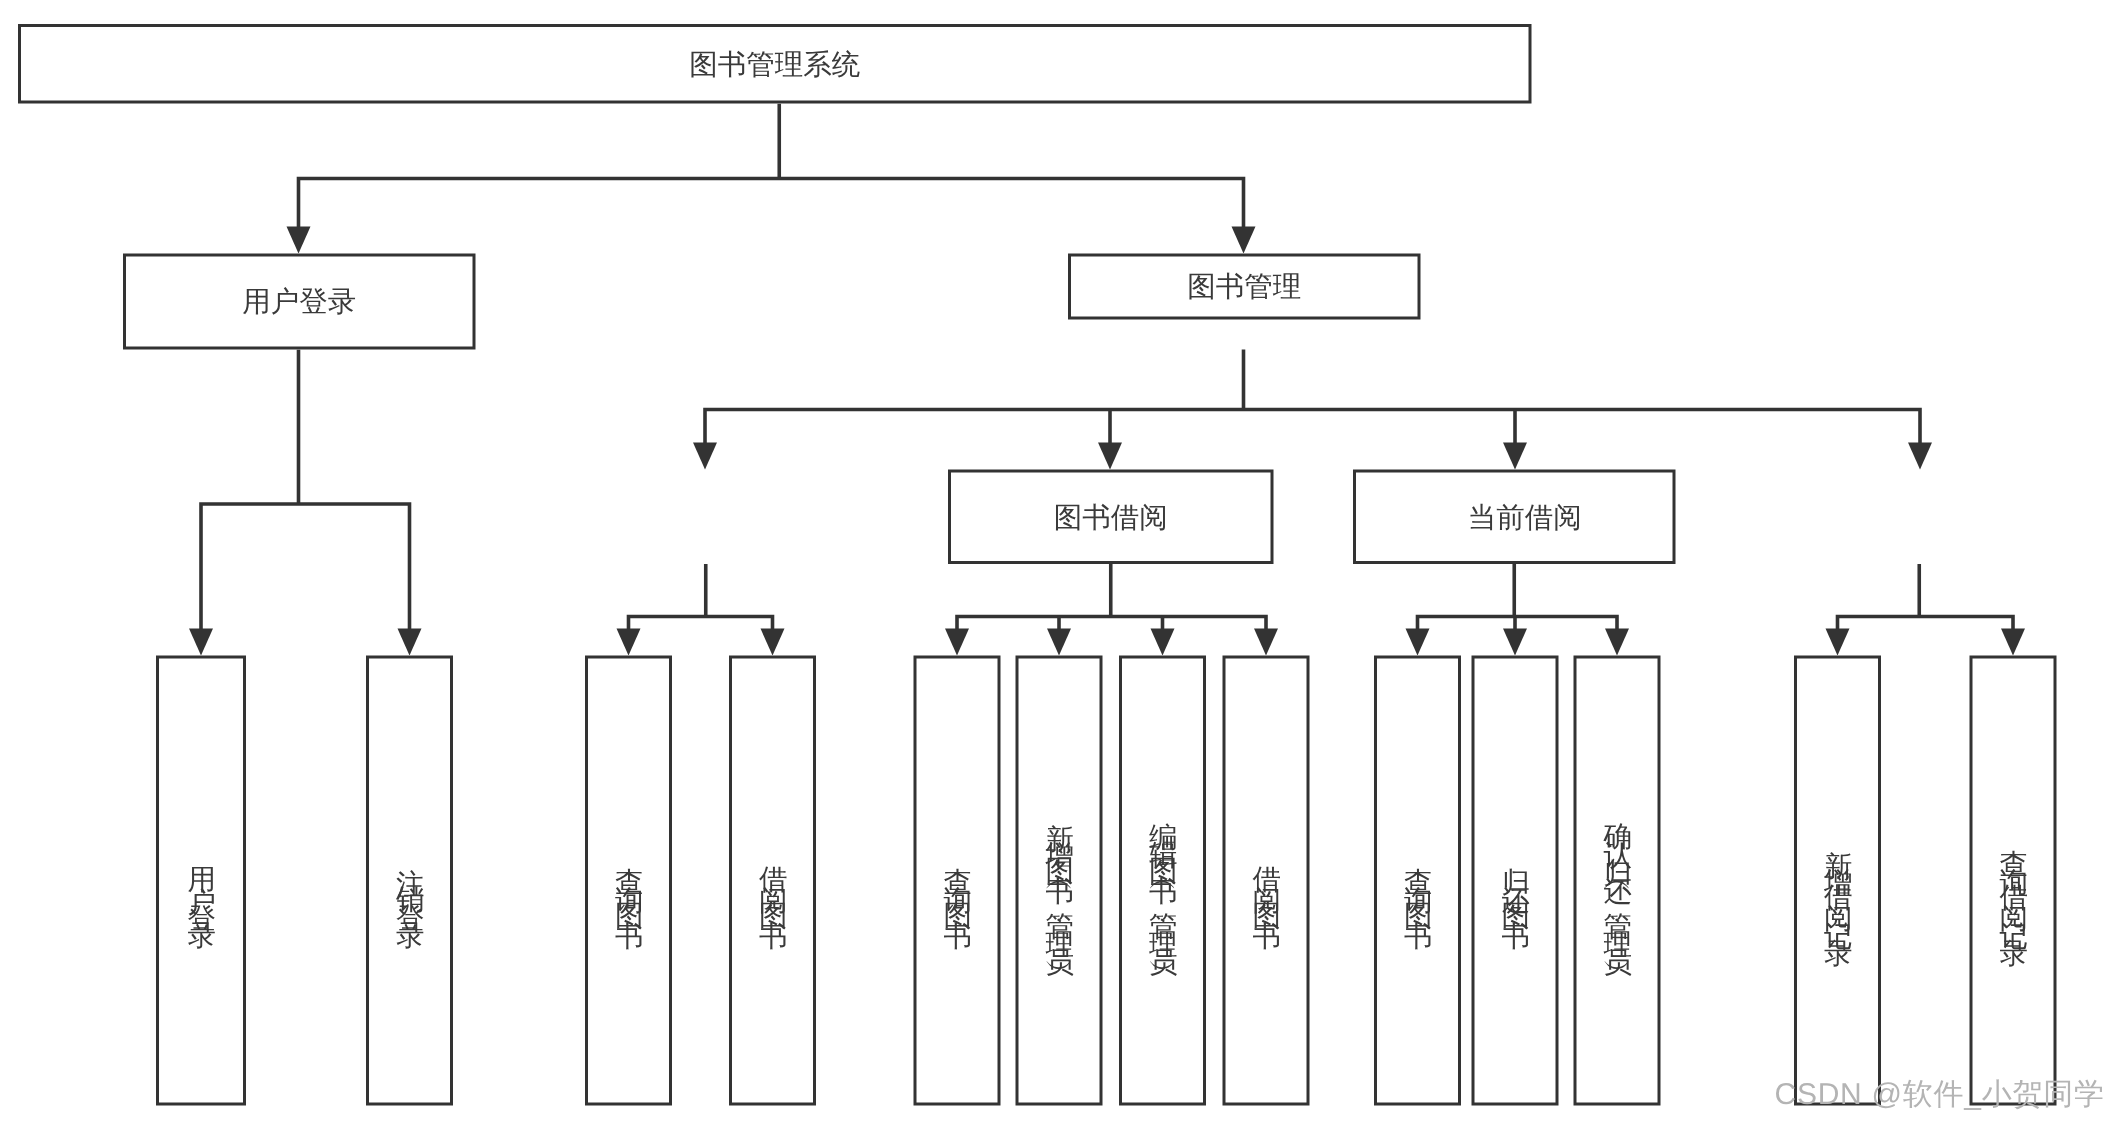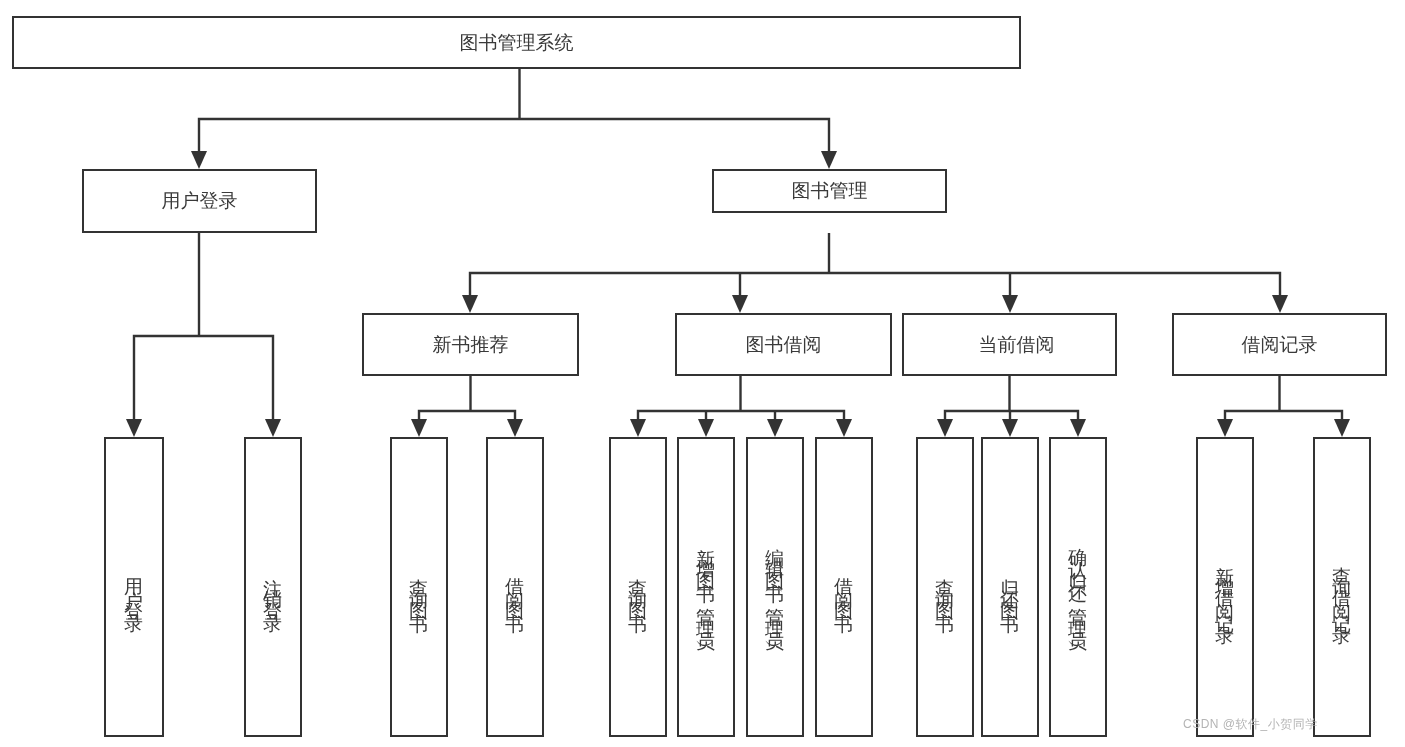--- a/index.html
+++ b/index.html
@@ -33,21 +33,21 @@
     writing-mode: vertical-rl;
     text-orientation: mixed;
     letter-spacing: 12px;
     white-space: normal;
     line-height: 1;
   }
   #watermark {
     position: absolute;
     left: 1183px;
     top: 716px;
-    font-size: 12px;
+    font-size: 20px;
     color: #b4b4b4;
     letter-spacing: 0.5px;
     white-space: nowrap;
   }
 </style>
 </head>
 <body>
 
 <div id="stage">
 
@@ -99,24 +99,22 @@
       <polygon points="1217,419 1233,419 1225,437"></polygon>
       <polygon points="1334,419 1350,419 1342,437"></polygon>
     </g>
   </svg>
 
   <div class="box" style="left:12px; top:16px; width:1009px; height:53px;">图书管理系统</div>
 
   <div class="box" style="left:82px; top:169px; width:235px; height:64px;">用户登录</div>
   <div class="box" style="left:712px; top:169px; width:235px; height:44px;">图书管理</div>
 
-  <div class="box" style="left:362px; top:313px; width:217px; height:63px;">新书推荐</div>
-  <div class="box" style="left:632px; top:313px; width:217px; height:63px;margin-left:43px;">图书借阅</div>
+  <div class="box" style="left:632px; top:313px; width:217px; height:63px;">图书借阅</div>
   <div class="box" style="left:902px; top:313px; width:215px; height:63px;padding-left:14px;">当前借阅</div>
-  <div class="box" style="left:1172px; top:313px; width:215px; height:63px;">借阅记录</div>
 
   <div class="box v" style="left:104px; top:437px; width:60px; height:300px;">用户登录</div>
   <div class="box v" style="left:244px; top:437px; width:58px; height:300px;">注销登录</div>
 
   <div class="box v" style="left:390px; top:437px; width:58px; height:300px;">查询图书</div>
   <div class="box v" style="left:486px; top:437px; width:58px; height:300px;">借阅图书</div>
 
   <div class="box v" style="left:609px; top:437px; width:58px; height:300px;">查询图书</div>
   <div class="box v" style="left:677px; top:437px; width:58px; height:300px;">新增图书（管理员）</div>
   <div class="box v" style="left:746px; top:437px; width:58px; height:300px;">编辑图书（管理员）</div>

